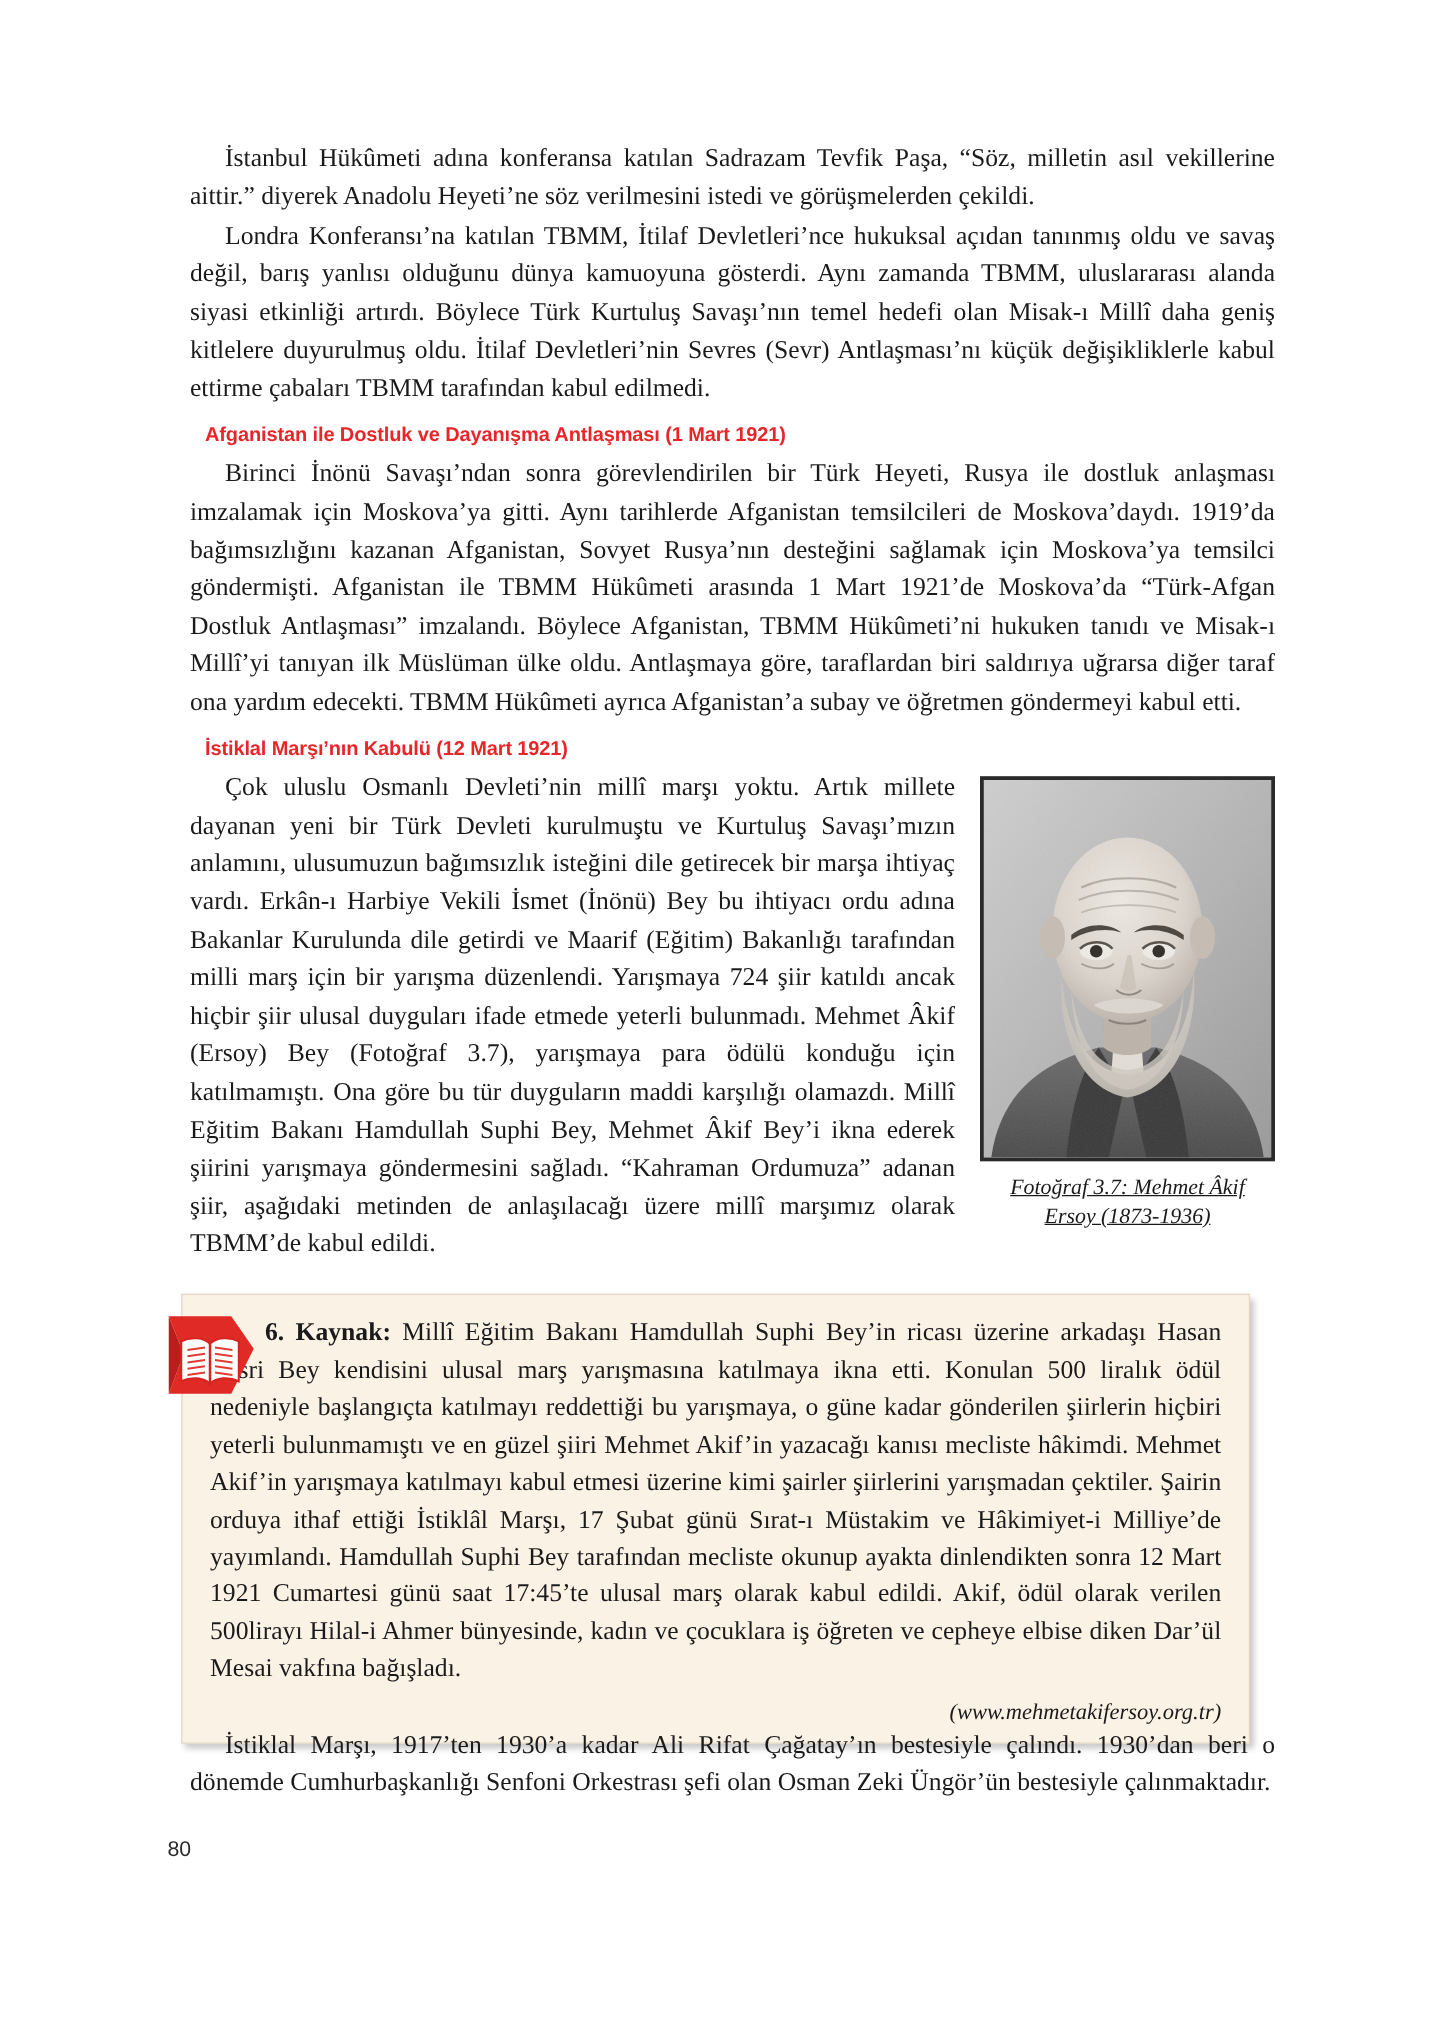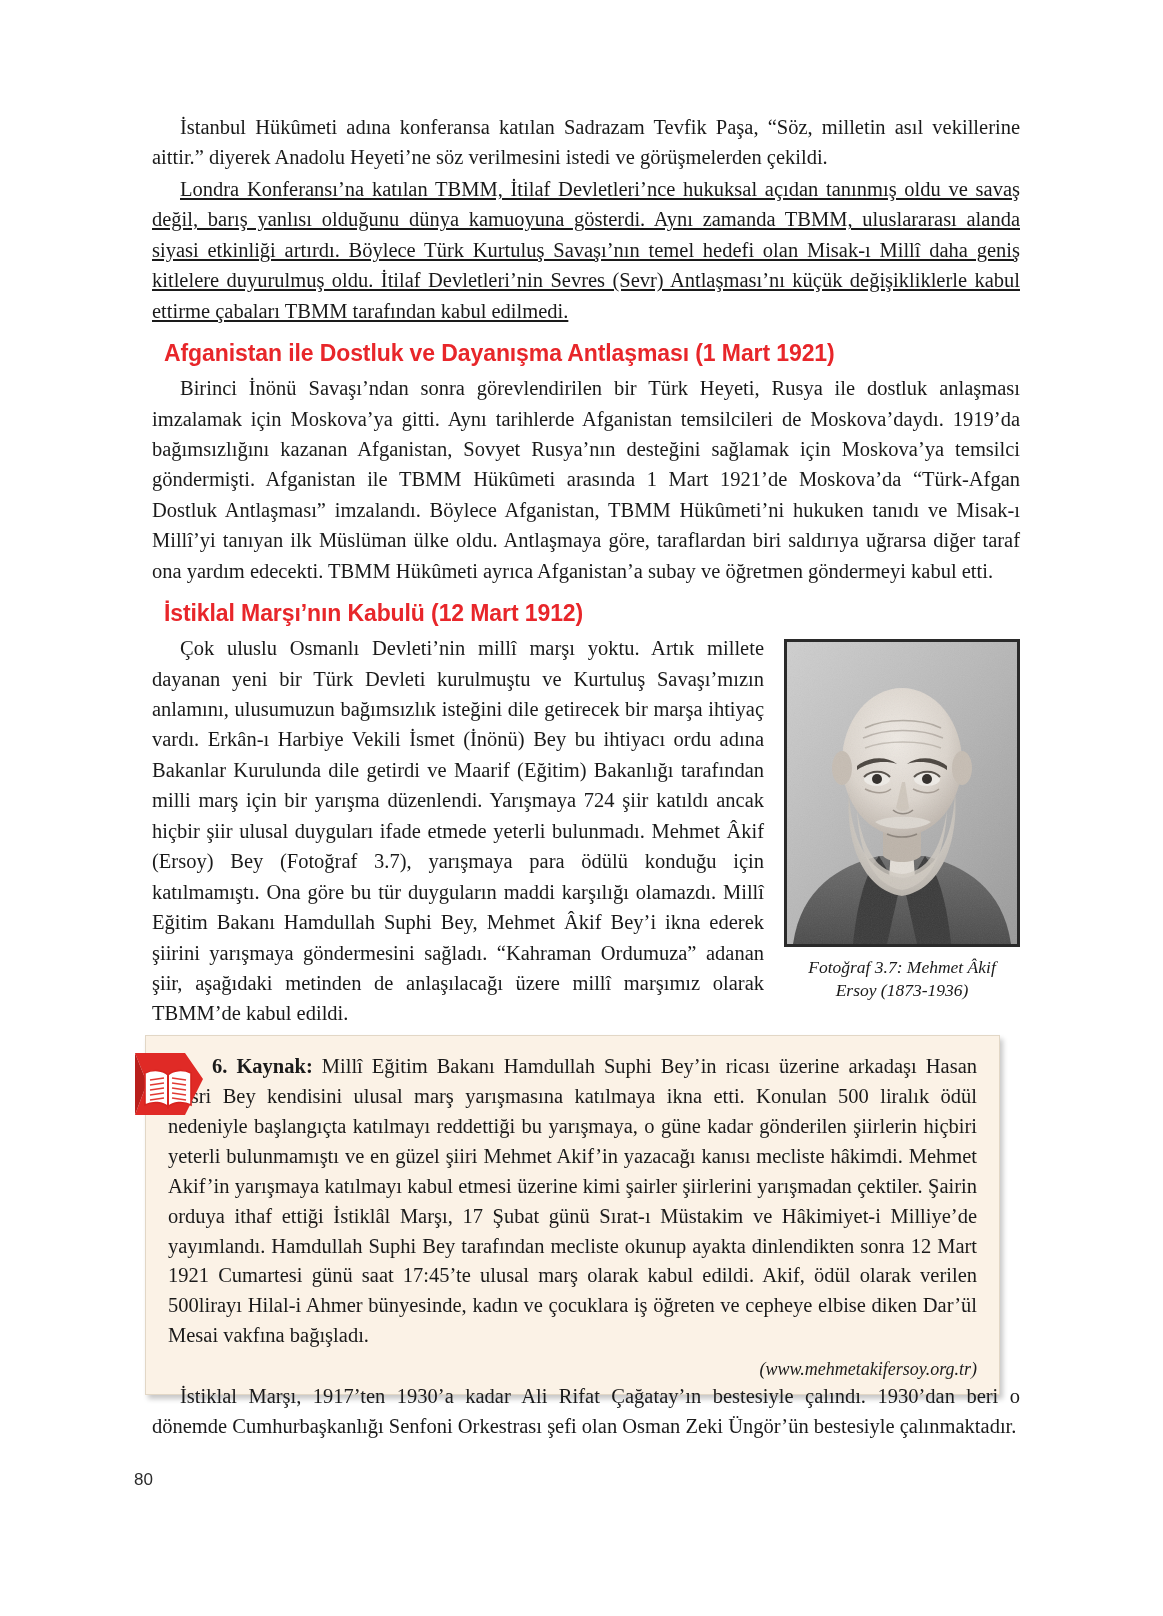--- a/index.html
+++ b/index.html
@@ -31,26 +31,26 @@
   }
 
   p.body {
     margin: 0;
     font-size: 20.5px;
     line-height: 1.485;
     text-align: justify;
     text-indent: 28px;
     hyphens: manual;
   }
-  p.body + p.body { margin-top: 1px; text-decoration: underline; }
+  p.body + p.body { margin-top: 1px; }
 
   h2.section-heading {
     margin: 14px 0 6px 12px;
     font-family: "Liberation Sans", "DejaVu Sans", sans-serif;
-    font-size: 23px;
+    font-size: 16px;
     font-weight: bold;
     color: #e8262a;
     letter-spacing: -0.1px;
   }
 
   
   .photo-block {
     float: right;
     width: 236px;
     margin: 6px 0 2px 20px;
@@ -65,20 +65,21 @@
     background: #b9b9b9;
   }
   .photo-frame svg { display: block; }
   .photo-caption {
     margin-top: 9px;
     font-size: 17.5px;
     font-style: italic;
     text-align: center;
     line-height: 1.3;
     color: #1a1a1a;
+    text-decoration: underline;
   }
 
   
   .source-box {
     position: absolute;
     left: 145px;
     top: 1035px;
     width: 855px;
     padding: 16px 22px 14px 22px;
     background: #fbf2e6;
@@ -133,21 +134,21 @@
 
   <div class="content">
 
     <p class="body">İstanbul Hükûmeti adına konferansa katılan Sadrazam Tevfik Paşa, “Söz, milletin asıl vekillerine aittir.” diyerek Anadolu Heyeti’ne söz verilmesini istedi ve görüşmelerden çekildi.</p>
     <p class="body">Londra Konferansı’na katılan TBMM, İtilaf Devletleri’nce hukuksal açıdan tanınmış oldu ve savaş değil, barış yanlısı olduğunu dünya kamuoyuna gösterdi. Aynı zamanda TBMM, uluslararası alanda siyasi etkinliği artırdı. Böylece Türk Kurtuluş Savaşı’nın temel hedefi olan Misak-ı Millî daha geniş kitlelere duyurulmuş oldu. İtilaf Devletleri’nin Sevres (Sevr) Antlaşması’nı küçük değişikliklerle kabul ettirme çabaları TBMM tarafından kabul edilmedi.</p>
 
     <h2 class="section-heading">Afganistan ile Dostluk ve Dayanışma Antlaşması (1 Mart 1921)</h2>
 
     <p class="body">Birinci İnönü Savaşı’ndan sonra görevlendirilen bir Türk Heyeti, Rusya ile dostluk anlaşması imzalamak için Moskova’ya gitti. Aynı tarihlerde Afganistan temsilcileri de Moskova’daydı. 1919’da bağımsızlığını kazanan Afganistan, Sovyet Rusya’nın desteğini sağlamak için Moskova’ya temsilci göndermişti. Afganistan ile TBMM Hükûmeti arasında 1 Mart 1921’de Moskova’da “Türk-Afgan Dostluk Antlaşması” imzalandı. Böylece Afganistan, TBMM Hükûmeti’ni hukuken tanıdı ve Misak-ı Millî’yi tanıyan ilk Müslüman ülke oldu. Antlaşmaya göre, taraflardan biri saldırıya uğrarsa diğer taraf ona yardım edecekti. TBMM Hükûmeti ayrıca Afganistan’a subay ve öğretmen göndermeyi kabul etti.</p>
 
-    <h2 class="section-heading">İstiklal Marşı’nın Kabulü (12 Mart 1912)</h2>
+    <h2 class="section-heading">İstiklal Marşı’nın Kabulü (12 Mart 1921)</h2>
 
     <div class="photo-block">
       <div class="photo-frame">
         <svg width="230" height="302" viewBox="0 0 230 302" xmlns="http://www.w3.org/2000/svg" aria-hidden="true">
           <defs>
             <linearGradient id="bgGrad" x1="0" y1="0" x2="1" y2="1">
               <stop offset="0%" stop-color="#cfcfcf"></stop>
               <stop offset="55%" stop-color="#b4b4b4"></stop>
               <stop offset="100%" stop-color="#9a9a9a"></stop>
             </linearGradient>

